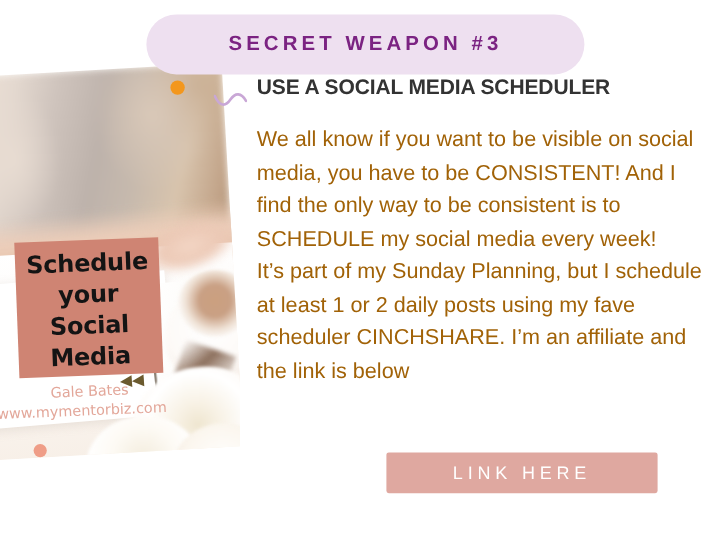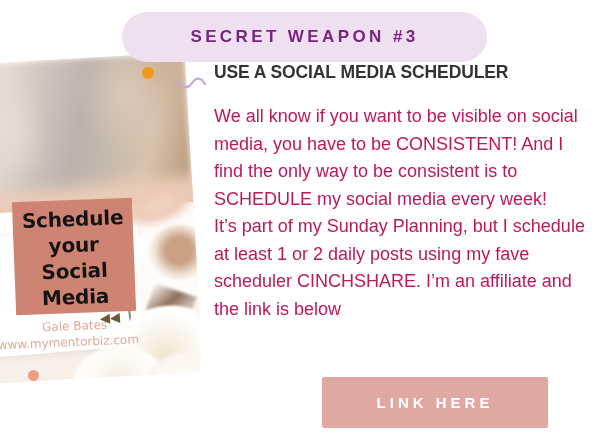--- a/index.html
+++ b/index.html
@@ -275,43 +275,43 @@
   .headline {
     color: #333333;
     font-family: "Liberation Sans", sans-serif;
     font-weight: bold;
     font-size: 17.5px;
     letter-spacing: -0.1px;
     margin: 0 0 20px 0;
     white-space: nowrap;
   }
   .body-block {
-    color: #be185d;
+    color: #a16207;
     font-family: "Liberation Sans", sans-serif;
     font-size: 18px;
     line-height: 27.5px;
     margin: 0;
   }
   .body-block p {
     margin: 0;
   }
 
   
   .link-btn {
     position: absolute;
     left: 322px;
     top: 377px;
     width: 226px;
-    height: 51px;
+    height: 34px;
     background: #dfa8a0;
     border: none;
     border-radius: 2px;
     color: #ffffff;
     font-family: "Liberation Sans", sans-serif;
-    font-weight: bold;
+    font-weight: normal;
     font-size: 15px;
     letter-spacing: 4px;
     cursor: pointer;
     padding: 0;
   }
 </style>
 </head>
 <body>
 
 <div id="slide">

